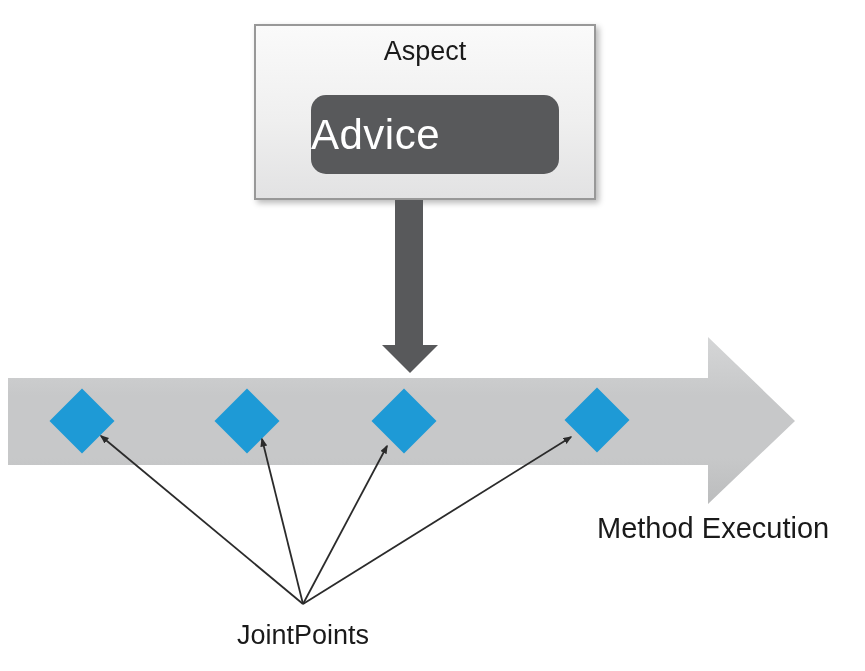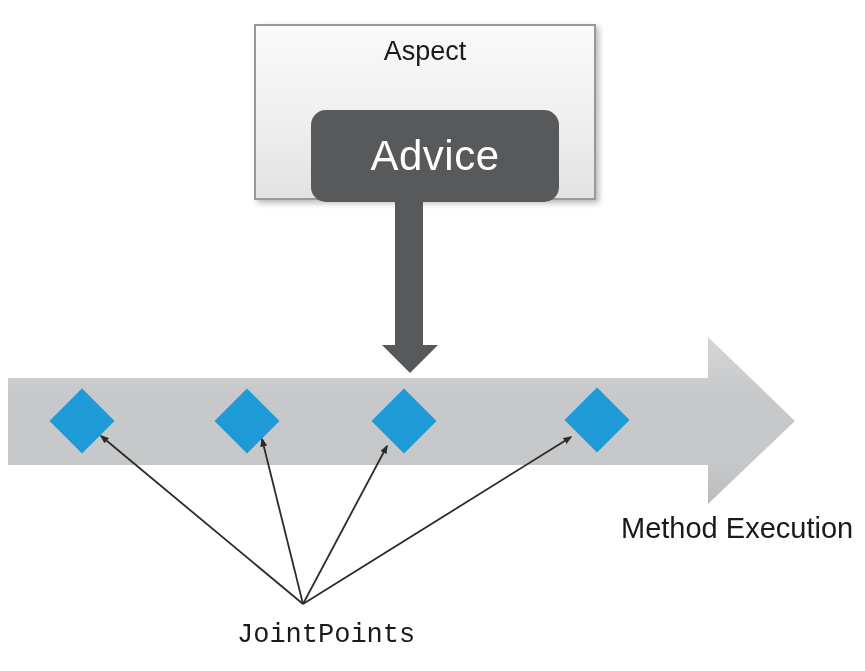--- a/index.html
+++ b/index.html
@@ -30,24 +30,24 @@
     box-sizing:border-box;
     margin-left:16px;
   }
   .aspect-label{
     position:absolute;top:10px;left:0;width:100%;
     text-align:center;
     font-size:27px;
     color:var(--text);
   }
   .advice-pill{
-    position:absolute;left:55px;top:84px;width:248px;height:92px;
+    position:absolute;left:55px;top:69px;width:248px;height:79px;
     background:var(--dark-gray);
     border-radius:15px;
-    display:flex;align-items:center;justify-content:center;
+    display:flex;align-items:center;
   }
   .advice-label{
     color:#ffffff;
     font-size:42px;
     letter-spacing:0.5px;
   }
   
   .down-arrow{
     position:absolute;left:382px;top:200px;width:56px;height:173px;
     background:var(--dark-gray);
@@ -75,28 +75,26 @@
     pointer-events:none;
   }
   .pointer-line{stroke:#2b2b2b;stroke-width:1.8;fill:none;}
   .pointer-head{fill:#2b2b2b;}
   
   .method-exec-label{
     position:absolute;left:597px;top:512px;
     font-size:29px;
     color:var(--text);
     white-space:nowrap;
-    margin-left:24px;
   }
   .jointpoints-label{
     position:absolute;left:237px;top:620px;
     font-size:27px;
     color:var(--text);
     white-space:nowrap;
-    font-family:Liberation Mono, monospace;
   }
   .watermark{
     position:absolute;left:585px;top:642px;
     font-size:13.5px;
     color:var(--watermark-gray);
     letter-spacing:0.3px;
     white-space:nowrap;
   }
 </style>
 </head>

